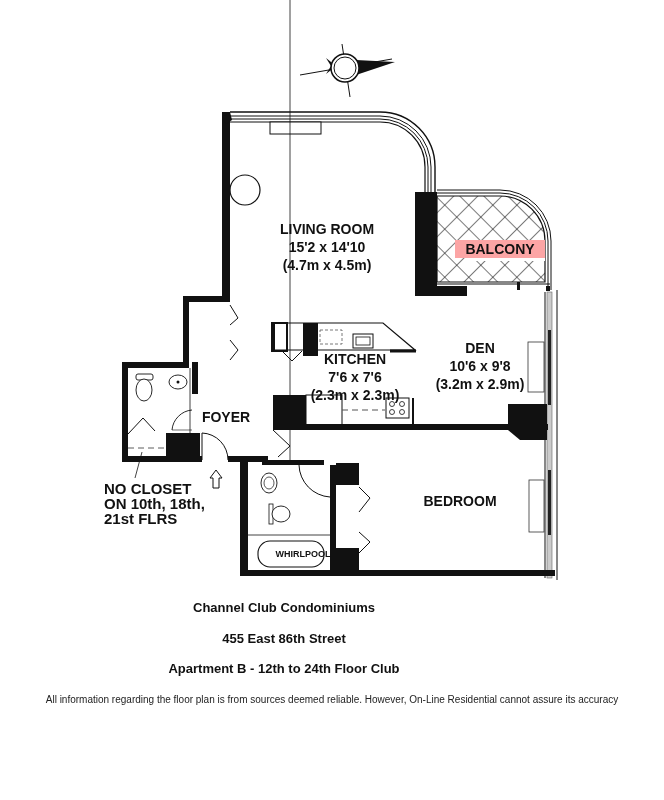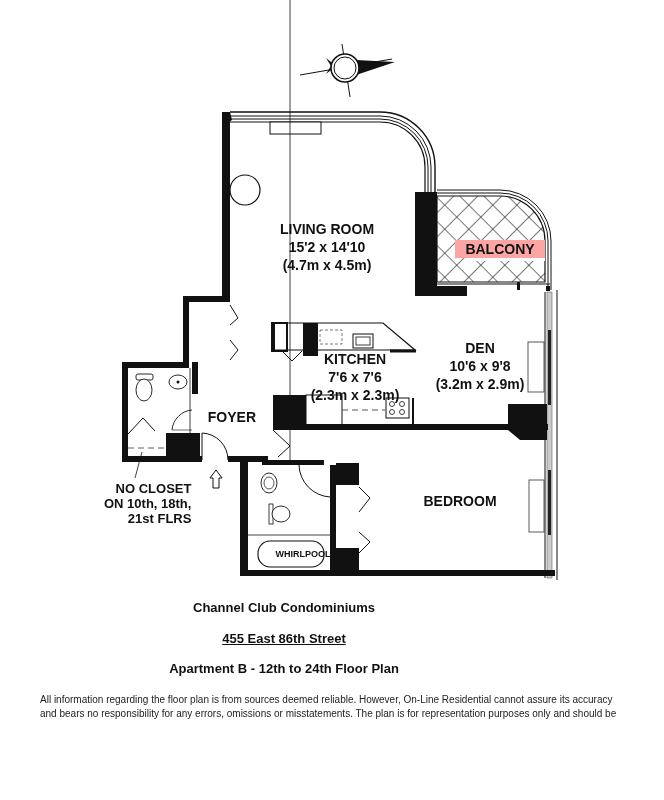--- a/index.html
+++ b/index.html
@@ -5,21 +5,21 @@
     html, body { margin: 0; padding: 0; background: #ffffff; }
     body { width: 664px; height: 800px; position: relative; overflow: hidden;
            font-family: "Liberation Sans", sans-serif; color: #111; }
     #plan { position: absolute; left: 0; top: 0; width: 664px; height: 600px; }
     .lbl { position: absolute; font-family: "Liberation Sans", sans-serif; font-weight: bold;
            color: #111; text-align: center; line-height: 18px; font-size: 14px; white-space: nowrap; }
     .room-name { display: block; }
     .room-dim { display: block; }
     .title-block { position: absolute; left: 0; width: 568px; text-align: center;
                    font-weight: bold; font-size: 13px; color: #111; }
-    .disclaimer { position: absolute; left: 40px; width: 584px; top: 693px; text-align: left;
+    .disclaimer { position: absolute; left: 40px; width: 584px; top: 693px; text-align: center;
                   font-size: 10px; line-height: 13.5px; color: #222; }
     .disclaimer span { display: block; }
   </style>
 </head>
 <body>
 
 <svg id="plan" viewBox="0 0 664 600" xmlns="http://www.w3.org/2000/svg">
   <defs>
     <pattern id="diag" width="17" height="17" patternUnits="userSpaceOnUse" patternTransform="rotate(45)">
       <line x1="0" y1="0" x2="0" y2="17" stroke="#222" stroke-width="1.2"></line>
@@ -181,38 +181,37 @@
   <span class="room-dim">7'6 x 7'6</span>
   <span class="room-dim">(2.3m x 2.3m)</span>
 </div>
 
 <div class="lbl" style="left:425px; top:331px; width:110px;margin-top:8px;">
   <span class="room-name">DEN</span>
   <span class="room-dim">10'6 x 9'8</span>
   <span class="room-dim">(3.2m x 2.9m)</span>
 </div>
 
-<div class="lbl" style="left:196px; top:408px; width:60px;text-align:right;">
+<div class="lbl" style="left:196px; top:408px; width:60px;">
   <span class="room-name">FOYER</span>
 </div>
 
 <div class="lbl" style="left:400px; top:468px; width:120px;margin-top:24px;">
   <span class="room-name">BEDROOM</span>
 </div>
 
 <div class="lbl" style="left:259px; top:545px; width:88px; font-size:9px; line-height:18px;">
   <span class="room-name">WHIRLPOOL</span>
 </div>
 
-<div class="lbl" style="left:104px; top:481px; text-align:right; font-size:13px; line-height:15px;">
+<div class="lbl" style="left:104px; top:481px; text-align:left; font-size:15px; line-height:15px;">
   <span style="display:block">NO CLOSET</span>
   <span style="display:block">ON 10th, 18th,</span>
   <span style="display:block">21st FLRS</span>
 </div>
 
 <div class="title-block" style="top:600px;">Channel Club Condominiums</div>
-<div class="title-block" style="top:631px;text-decoration:underline;">455 East 86th Street</div>
-<div class="title-block" style="top:661px;">Apartment B - 12th to 24th Floor Plan</div>
+<div class="title-block" style="top:631px;">455 East 86th Street</div>
+<div class="title-block" style="top:661px;">Apartment B - 12th to 24th Floor Club</div>
 
 <div class="disclaimer">
   <span>All information regarding the floor plan is from sources deemed reliable.  However, On-Line Residential cannot assure its accuracy</span>
-  <span>and bears no responsibility for any errors, omissions or misstatements.  The plan is for representation purposes only and should be</span>
 </div>
 
 </body></html>

